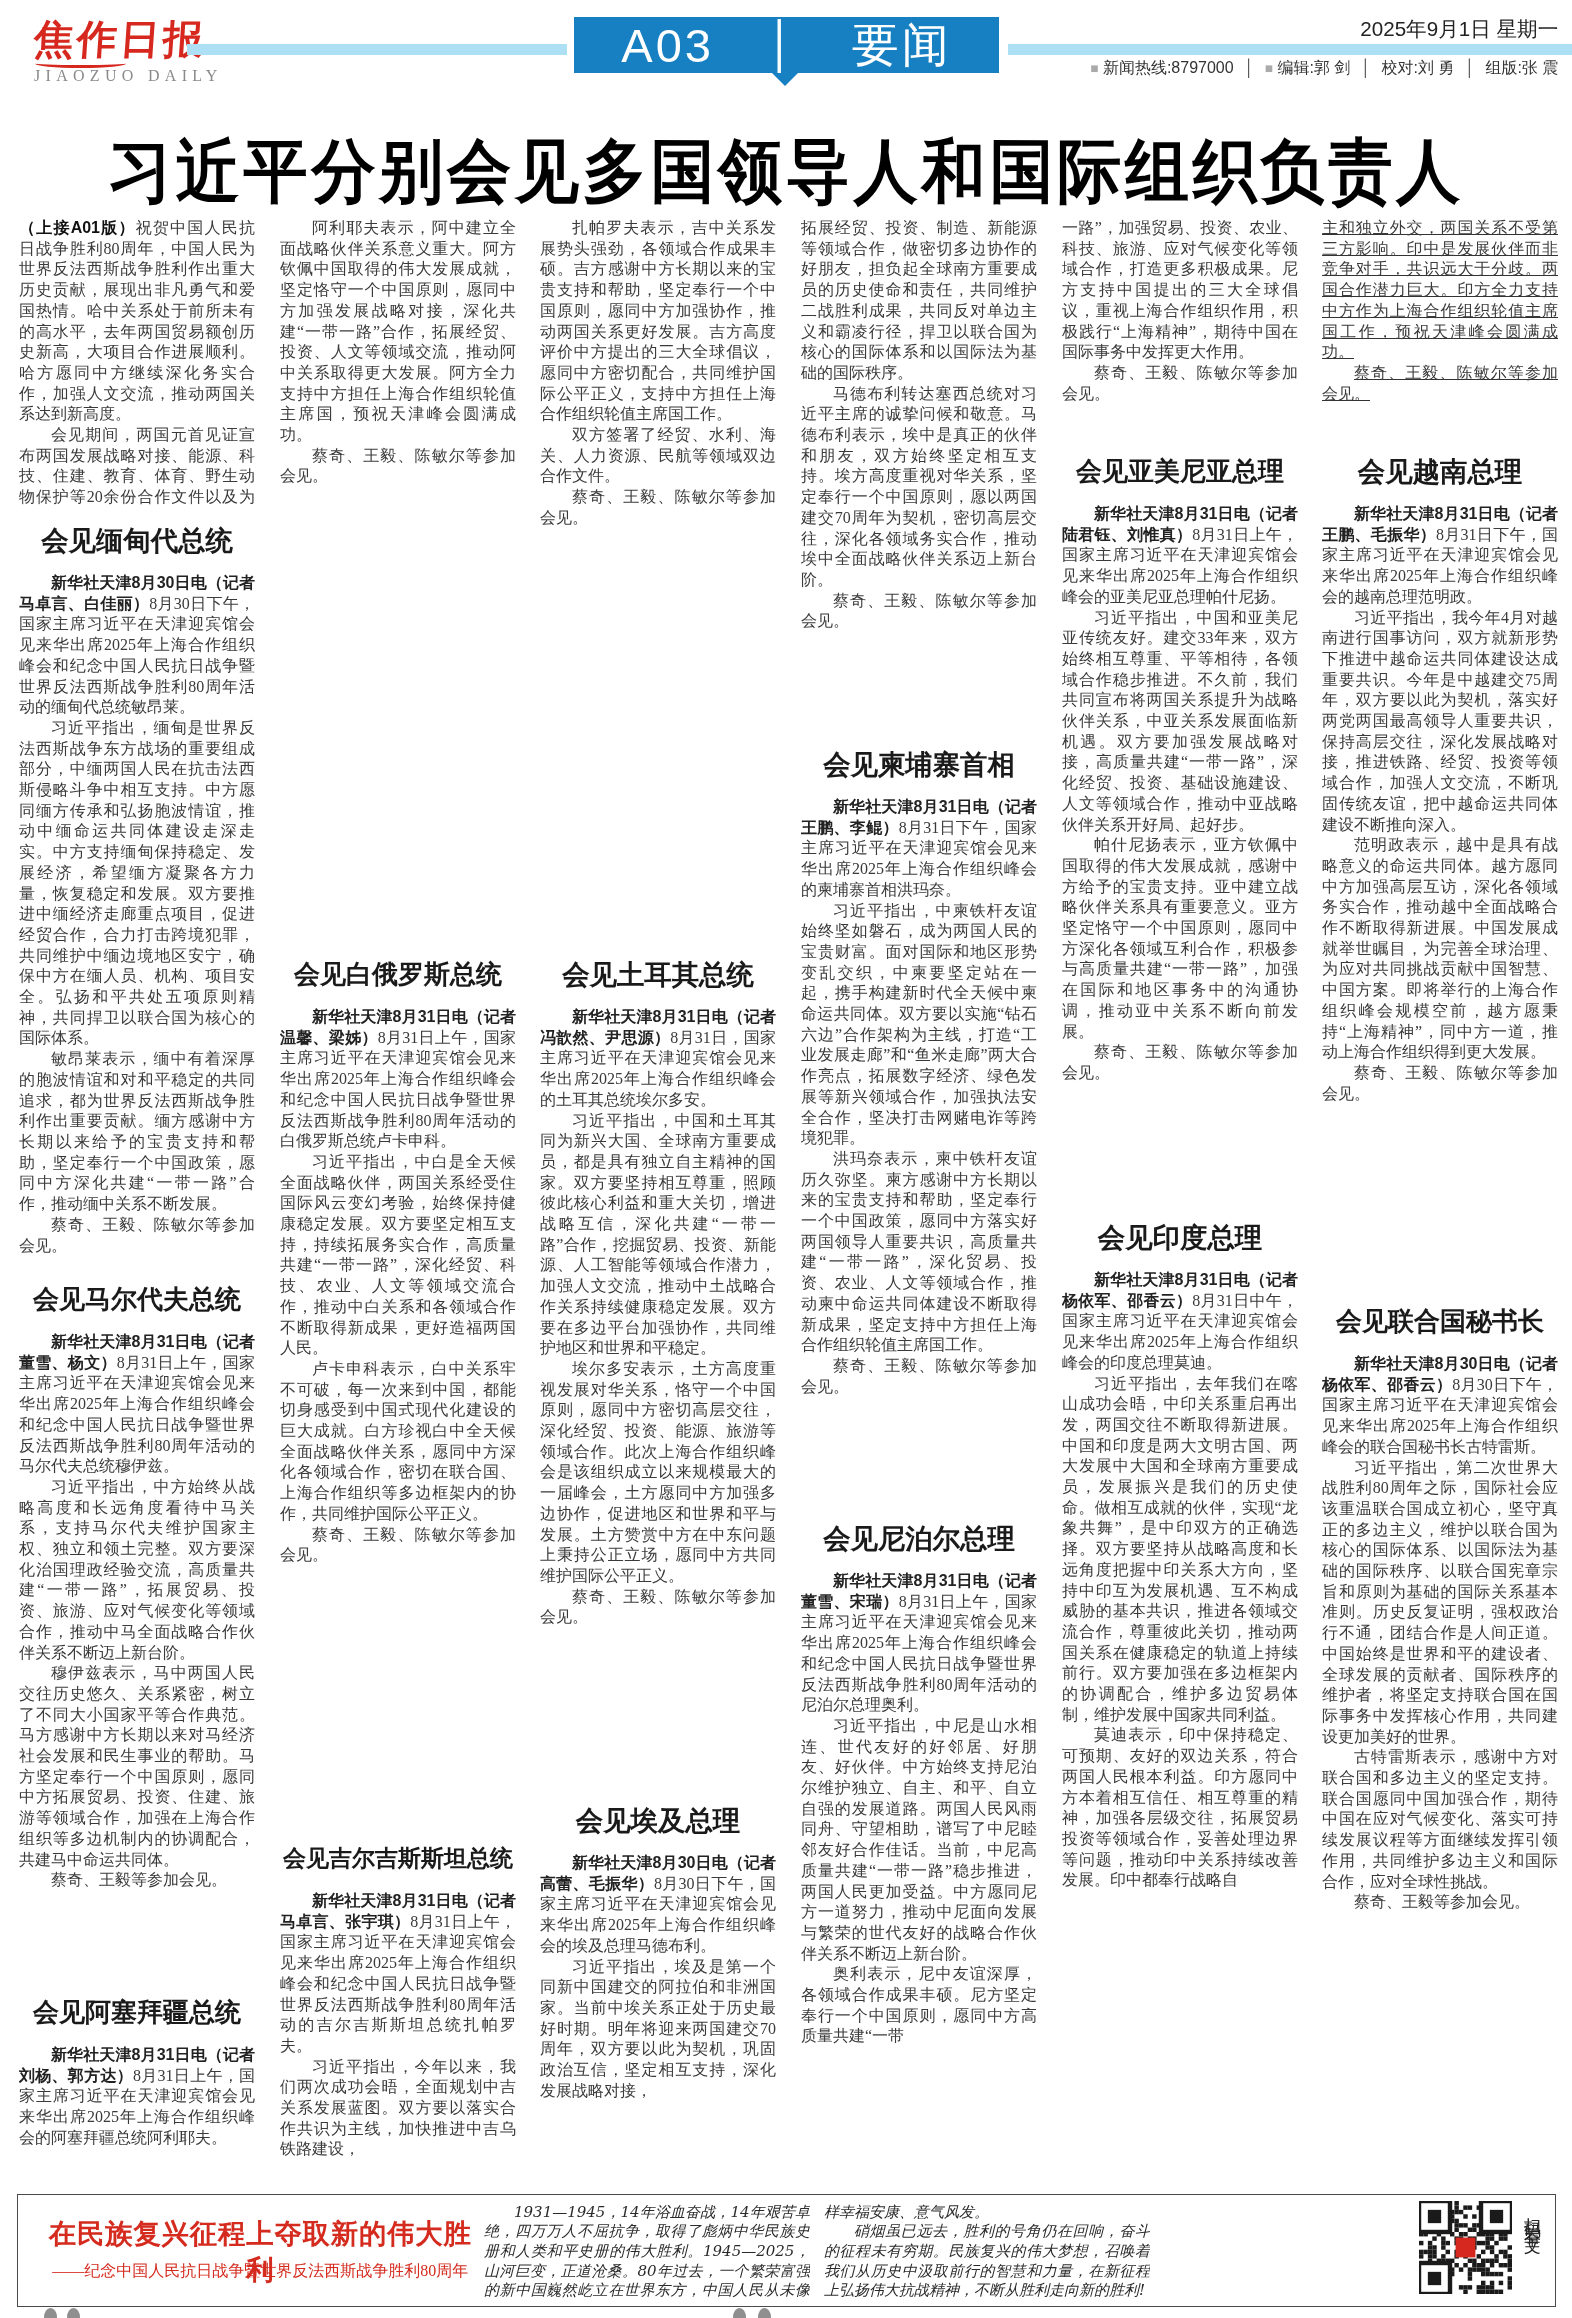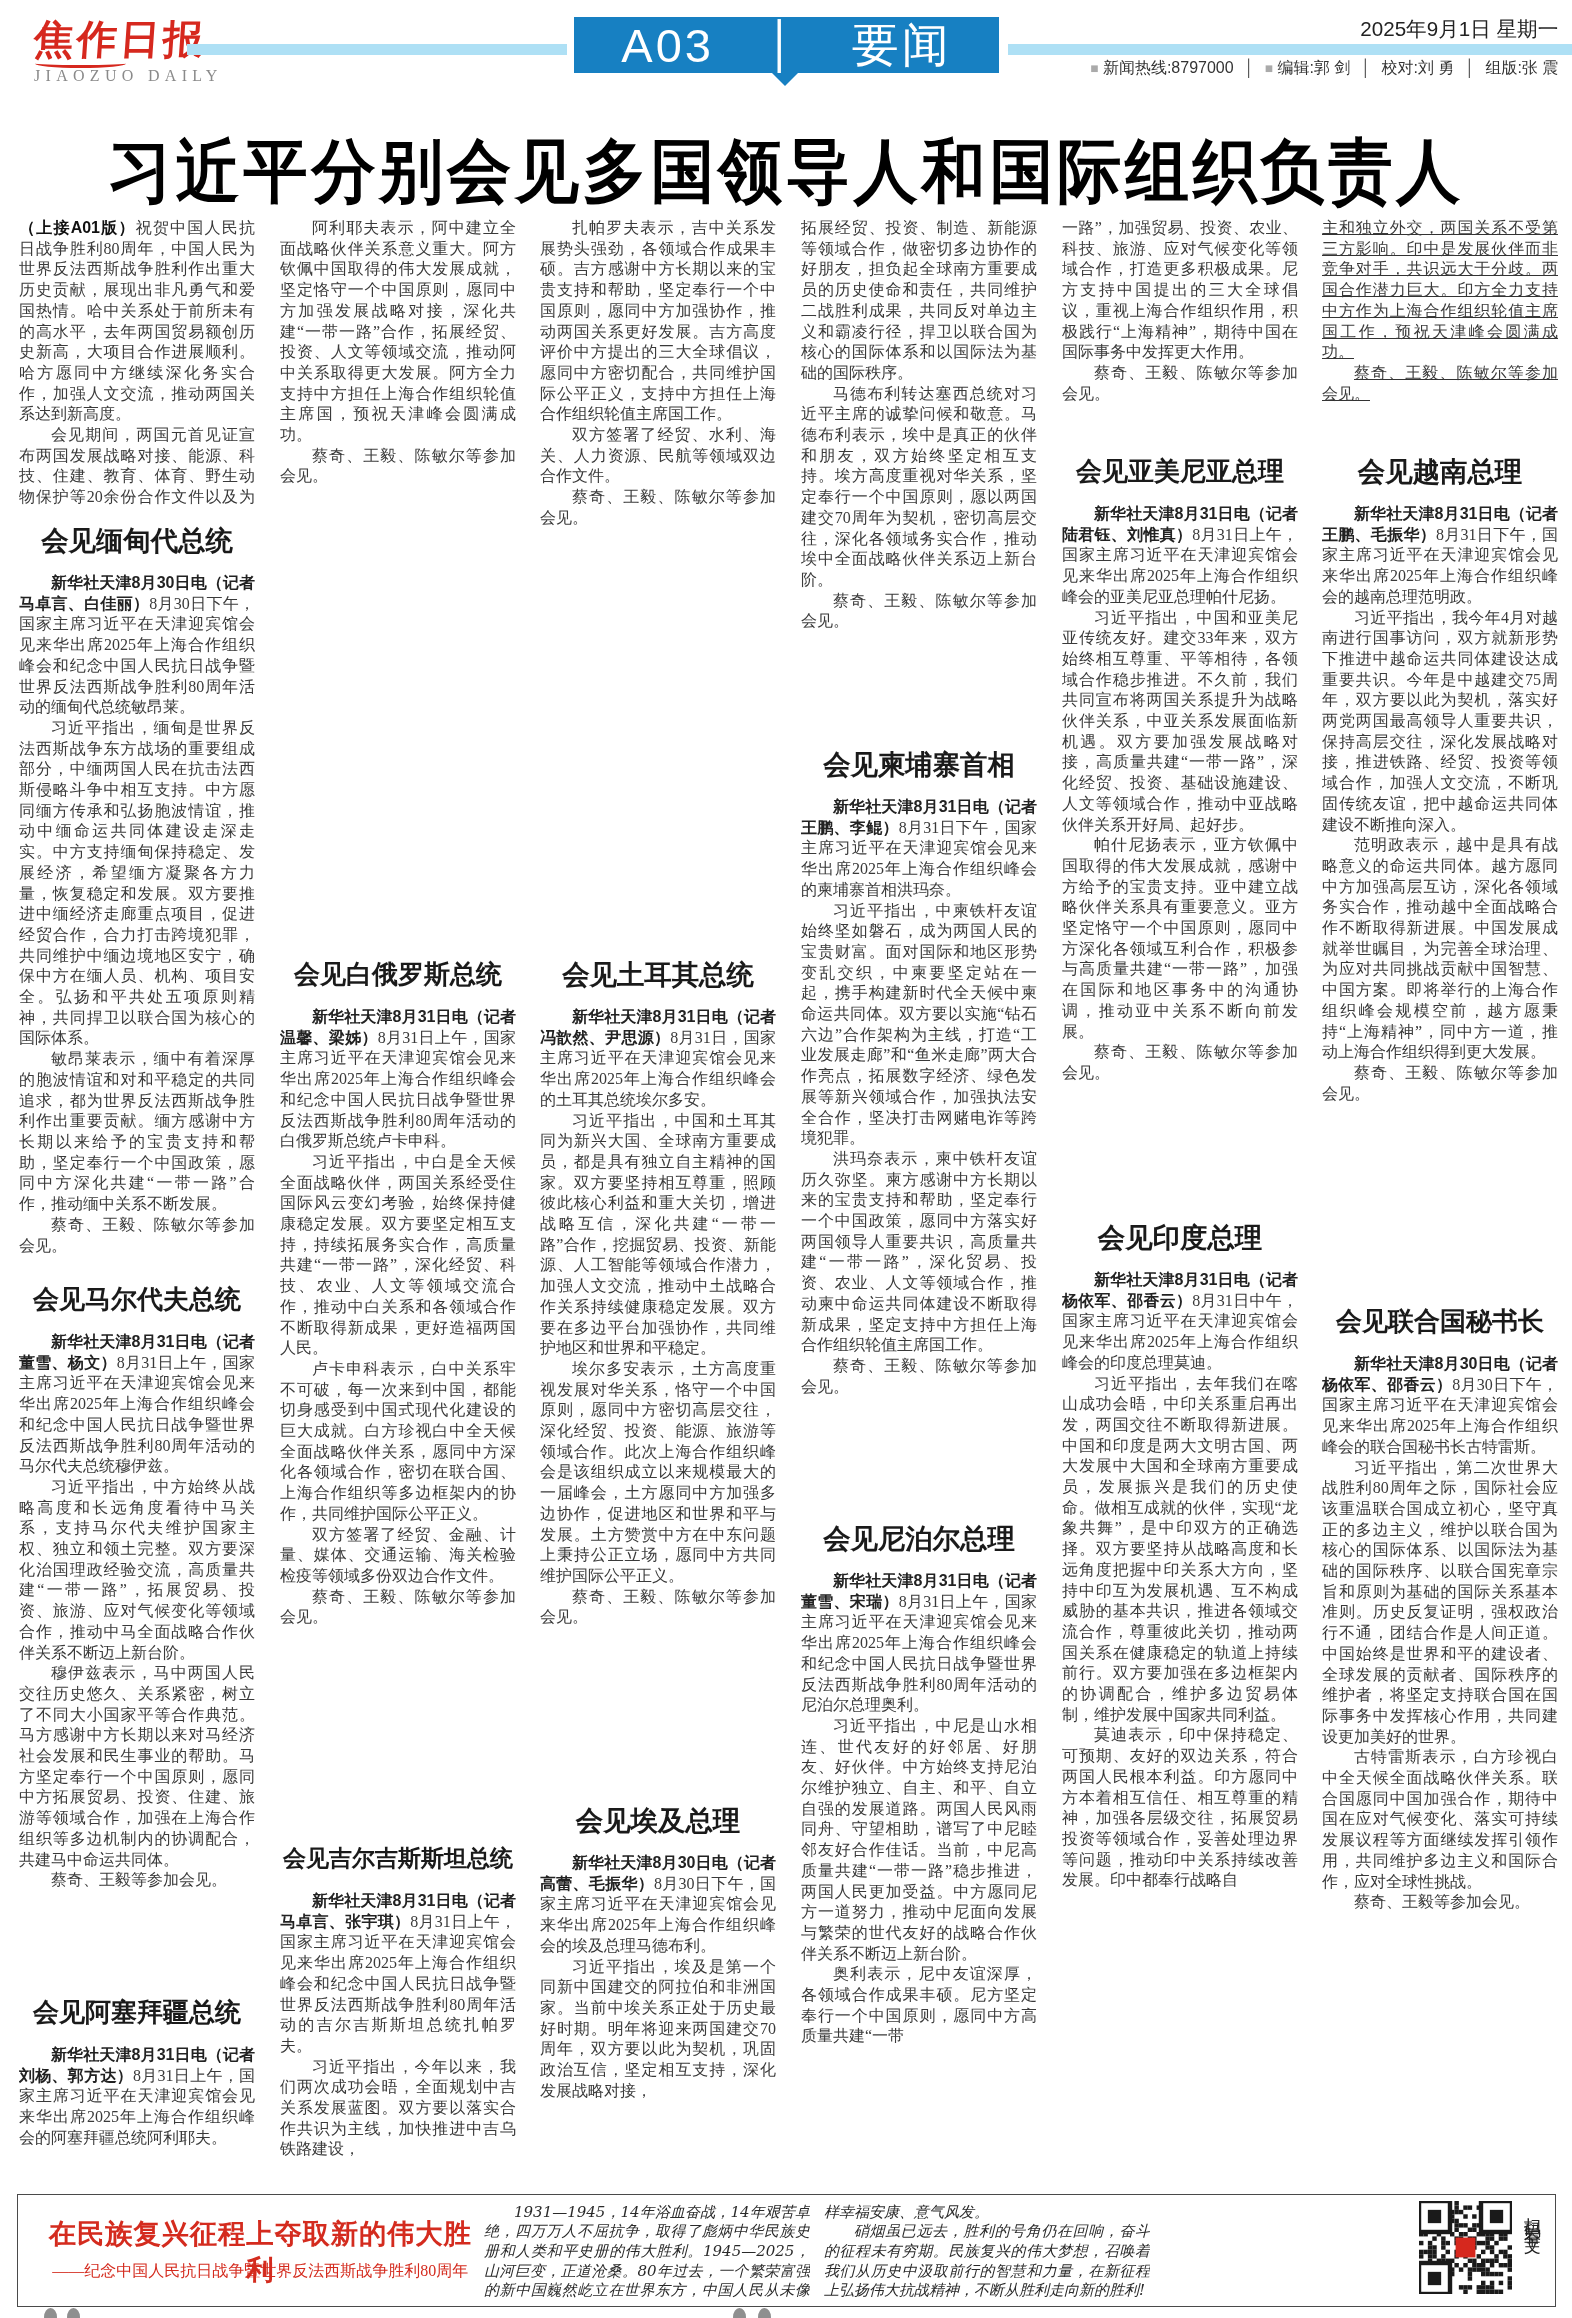--- a/index.html
+++ b/index.html
@@ -117,21 +117,20 @@
       <div class="ncol" style="left: 280px;">
         <div class="block" style="height: 724px;">
           <p class="p indent">阿利耶夫表示，阿中建立全面战略伙伴关系意义重大。阿方钦佩中国取得的伟大发展成就，坚定恪守一个中国原则，愿同中方加强发展战略对接，深化共建“一带一路”合作，拓展经贸、投资、人文等领域交流，推动阿中关系取得更大发展。阿方全力支持中方担任上海合作组织轮值主席国，预祝天津峰会圆满成功。</p>
           <p class="p indent">蔡奇、王毅、陈敏尔等参加会见。</p>
         </div>
         <div class="sec-head" style="font-size: 26px;">会见白俄罗斯总统</div>
         <div class="block" style="height: 819px;">
           <p class="p indent"><strong class="dl">新华社天津8月31日电（记者温馨、梁姊）</strong>8月31日上午，国家主席习近平在天津迎宾馆会见来华出席2025年上海合作组织峰会和纪念中国人民抗日战争暨世界反法西斯战争胜利80周年活动的白俄罗斯总统卢卡申科。</p>
           <p class="p indent">习近平指出，中白是全天候全面战略伙伴，两国关系经受住国际风云变幻考验，始终保持健康稳定发展。双方要坚定相互支持，持续拓展务实合作，高质量共建“一带一路”，深化经贸、科技、农业、人文等领域交流合作，推动中白关系和各领域合作不断取得新成果，更好造福两国人民。</p>
           <p class="p indent">卢卡申科表示，白中关系牢不可破，每一次来到中国，都能切身感受到中国式现代化建设的巨大成就。白方珍视白中全天候全面战略伙伴关系，愿同中方深化各领域合作，密切在联合国、上海合作组织等多边框架内的协作，共同维护国际公平正义。</p>
-          <p class="p indent">双方签署了经贸、金融、计量、媒体、交通运输、海关检验检疫等领域多份双边合作文件。</p>
           <p class="p indent">蔡奇、王毅、陈敏尔等参加会见。</p>
         </div>
         <div class="sec-head" style="font-size: 23px;">会见吉尔吉斯斯坦总统</div>
         <div class="block" style="height: 290px;">
           <p class="p indent"><strong class="dl">新华社天津8月31日电（记者马卓言、张宇琪）</strong>8月31日上午，国家主席习近平在天津迎宾馆会见来华出席2025年上海合作组织峰会和纪念中国人民抗日战争暨世界反法西斯战争胜利80周年活动的吉尔吉斯斯坦总统扎帕罗夫。</p>
           <p class="p indent">习近平指出，今年以来，我们两次成功会晤，全面规划中吉关系发展蓝图。双方要以落实合作共识为主线，加快推进中吉乌铁路建设，</p>
         </div>
       </div>
       <div class="ncol" style="left: 540px;">
         <div class="block" style="height: 724px;">
@@ -200,21 +199,21 @@
         <div class="block" style="height: 785px;">
           <p class="p indent"><strong class="dl">新华社天津8月31日电（记者王鹏、毛振华）</strong>8月31日下午，国家主席习近平在天津迎宾馆会见来华出席2025年上海合作组织峰会的越南总理范明政。</p>
           <p class="p indent">习近平指出，我今年4月对越南进行国事访问，双方就新形势下推进中越命运共同体建设达成重要共识。今年是中越建交75周年，双方要以此为契机，落实好两党两国最高领导人重要共识，保持高层交往，深化发展战略对接，推进铁路、经贸、投资等领域合作，加强人文交流，不断巩固传统友谊，把中越命运共同体建设不断推向深入。</p>
           <p class="p indent">范明政表示，越中是具有战略意义的命运共同体。越方愿同中方加强高层互访，深化各领域务实合作，推动越中全面战略合作不断取得新进展。中国发展成就举世瞩目，为完善全球治理、为应对共同挑战贡献中国智慧、中国方案。即将举行的上海合作组织峰会规模空前，越方愿秉持“上海精神”，同中方一道，推动上海合作组织得到更大发展。</p>
           <p class="p indent">蔡奇、王毅、陈敏尔等参加会见。</p>
         </div>
         <div class="sec-head" style="font-size: 26px;">会见联合国秘书长</div>
         <div class="block" style="height: 827px;">
           <p class="p indent"><strong class="dl">新华社天津8月30日电（记者杨依军、邵香云）</strong>8月30日下午，国家主席习近平在天津迎宾馆会见来华出席2025年上海合作组织峰会的联合国秘书长古特雷斯。</p>
           <p class="p indent">习近平指出，第二次世界大战胜利80周年之际，国际社会应该重温联合国成立初心，坚守真正的多边主义，维护以联合国为核心的国际体系、以国际法为基础的国际秩序、以联合国宪章宗旨和原则为基础的国际关系基本准则。历史反复证明，强权政治行不通，团结合作是人间正道。中国始终是世界和平的建设者、全球发展的贡献者、国际秩序的维护者，将坚定支持联合国在国际事务中发挥核心作用，共同建设更加美好的世界。</p>
-          <p class="p indent">古特雷斯表示，白方珍视白中全天候全面战略伙伴关系。联合国愿同中国加强合作，期待中国在应对气候变化、落实可持续发展议程等方面继续发挥引领作用，共同维护多边主义和国际合作，应对全球性挑战。</p>
+          <p class="p indent">古特雷斯表示，感谢中方对联合国和多边主义的坚定支持。联合国愿同中国加强合作，期待中国在应对气候变化、落实可持续发展议程等方面继续发挥引领作用，共同维护多边主义和国际合作，应对全球性挑战。</p>
           <p class="p indent">蔡奇、王毅等参加会见。</p>
         </div>
       </div>
     </div>
 
   <div id="banner">
     <div id="banner-title">在民族复兴征程上夺取新的伟大胜利</div>
     <div id="banner-subtitle">——纪念中国人民抗日战争暨世界反法西斯战争胜利80周年</div>
     <div id="banner-col-a" class="banner-col">
         <p class="bp indent">1931—1945，14年浴血奋战，14年艰苦卓绝，四万万人不屈抗争，取得了彪炳中华民族史册和人类和平史册的伟大胜利。1945—2025，山河巨变，正道沧桑。80年过去，一个繁荣富强的新中国巍然屹立在世界东方，中国人民从未像今天这</p>

